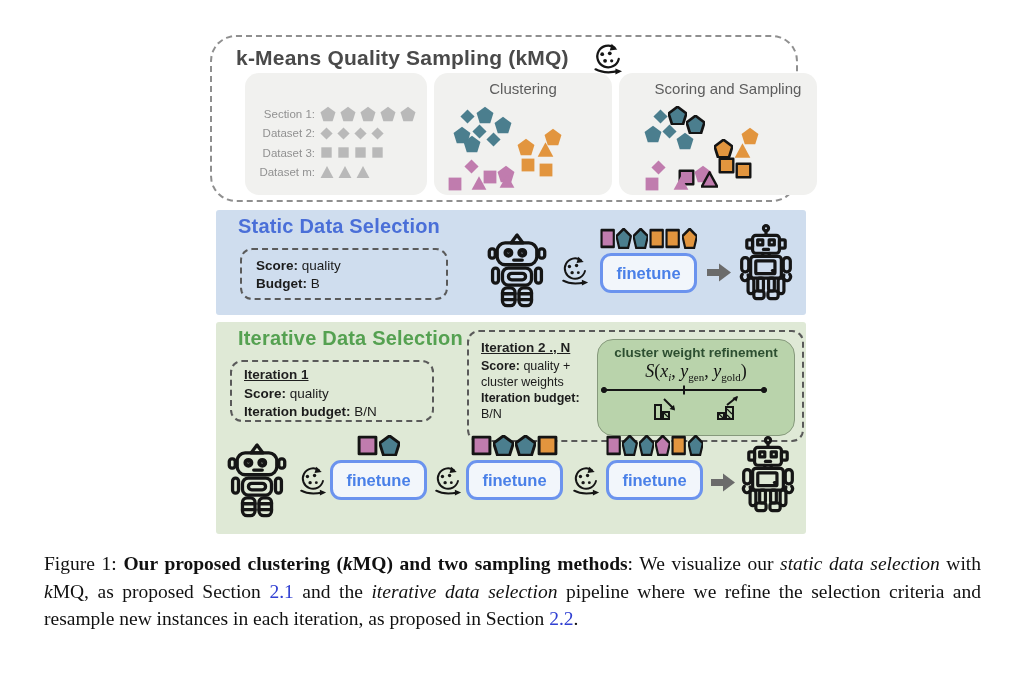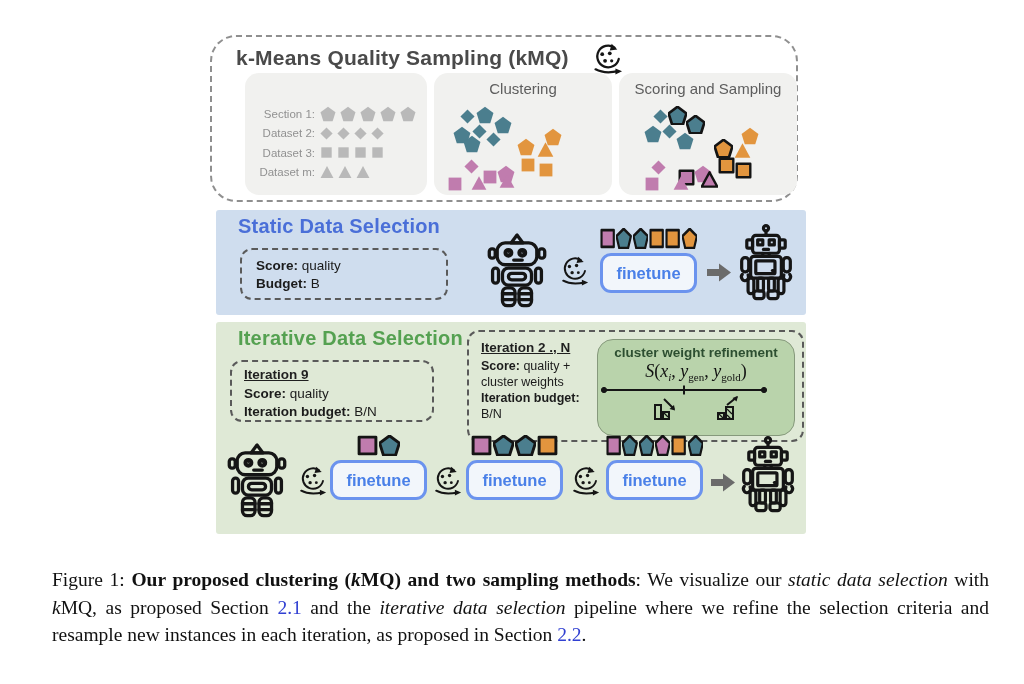--- a/index.html
+++ b/index.html
@@ -10,21 +10,21 @@
   .icon-abs{position:absolute;line-height:0;}
 
   
   .panel-kmq{position:absolute;left:210px;top:35px;width:588px;height:167px;
              border:2px dashed #8f8f8f;border-radius:26px;box-sizing:border-box;background:#fff;}
   .kmq-header{position:absolute;left:24px;top:4px;display:flex;align-items:center;gap:18px;}
   .kmq-title{font-size:21px;font-weight:600;color:#4a4a4a;letter-spacing:.2px;}
   .subbox{position:absolute;top:36px;height:122px;background:#f1f1ef;border-radius:14px;}
   .box-pooling{left:33px;width:182px;}
   .box-clustering{left:222px;width:178px;}
-  .box-scoring{left:407px;width:178px;}
+  .box-scoring{left:407px;width:178px;padding-left:20px;}
   .subbox-label{text-align:center;margin-top:7px;font-size:15px;color:#5d5d5d;}
   .ds-rows{position:absolute;left:8px;top:31px;right:4px;}
   .ds-row{display:flex;align-items:center;height:19.5px;}
   .ds-label{width:62px;text-align:right;font-size:11.5px;color:#919191;margin-right:5px;flex:none;}
   .ds-shape{margin-right:4px;line-height:0;}
   .scatter{position:absolute;inset:0;}
   .shape{position:absolute;line-height:0;}
 
   
   .panel-static{position:absolute;left:216px;top:210px;width:590px;height:105px;background:#cfddee;border-radius:3px;}
@@ -59,22 +59,22 @@
   .bars-row{display:flex;justify-content:center;gap:36px;margin-top:-2px;}
 
   
   .seg-n{} .seg-b{font-weight:700;} .seg-bi{font-weight:700;font-style:italic;}
   .seg-i{font-style:italic;} .seg-link{color:#3140d2;cursor:pointer;}
   .seg-it{font-style:italic;}
   .seg-sub{font-size:11px;vertical-align:-4px;font-family:Liberation Serif, serif;}
   .seg-subit{font-size:11px;vertical-align:-4px;font-style:italic;}
 
   
-  .caption{position:absolute;left:44px;top:566px;width:937px;font-family:"Liberation Serif",serif;
-           font-size:19.5px;line-height:27.5px;color:#111;text-align:justify;margin-left:8px;}
+  .caption{position:absolute;left:44px;top:550px;width:937px;font-family:"Liberation Serif",serif;
+           font-size:19.5px;line-height:27.5px;color:#111;text-align:justify;}
 </style>
 </head>
 <body>
 
 <div class="page">
   <div class="figure">
 
     <div class="panel-kmq">
       <div class="kmq-header">
         <span class="kmq-title">k-Means Quality Sampling (kMQ)</span>
@@ -486,21 +486,21 @@
             <rect x="31" y="105" width="16" height="12" rx="4"></rect>
             <rect x="53" y="105" width="16" height="12" rx="4"></rect>
           </svg>
         </span>
     </div>
 
     <div class="panel-iter">
       <div class="panel-title iter-title">Iterative Data Selection</div>
 
       <div class="iter-box iter1">
-        <div class="iter-box-title">Iteration 9</div>
+        <div class="iter-box-title">Iteration 1</div>
         <div>
             <div class="cfg-line"><span class="cfg-b">Score: </span>quality</div>
             <div class="cfg-line"><span class="cfg-b">Iteration budget: </span>B/N</div>
           </div>
       </div>
 
       <div class="iter-box iter2">
         <div class="iter-box-title">Iteration 2 ., N</div>
         <div class="cfg-lines-narrow">
             <div class="cfg-line"><span class="cfg-b">Score: </span>quality +</div>

